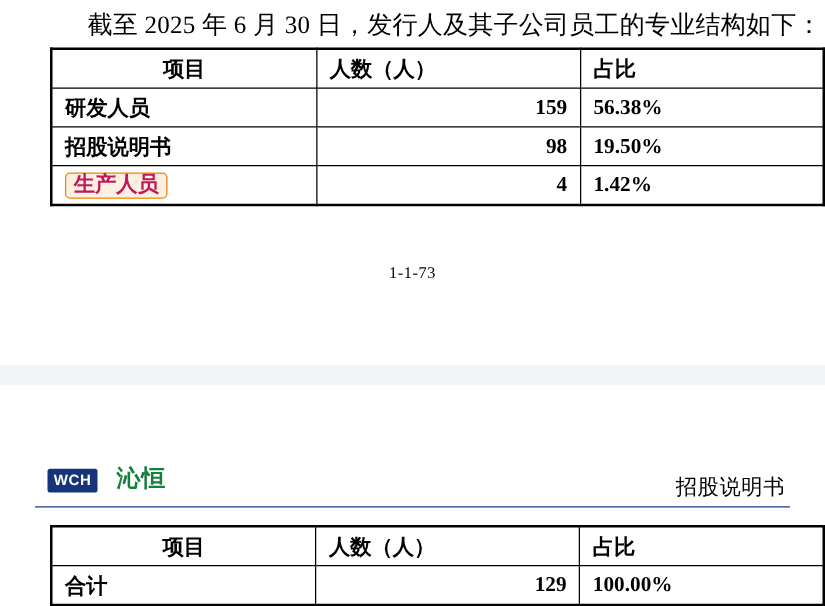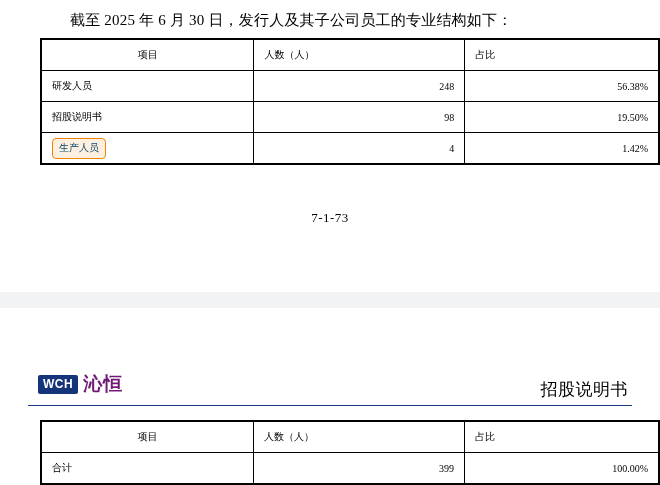--- a/index.html
+++ b/index.html
@@ -35,56 +35,57 @@
     background: #f2f3f5;
   }
   .page-two {
     top: 308px;
     height: 177px;
   }
   .intro {
     position: absolute;
     left: 70px;
     top: 8px;
-    font-size: 15px;
+    font-size: 20px;
     line-height: 24px;
     letter-spacing: 0.2px;
     white-space: nowrap;
   }
   table.doc-table {
     position: absolute;
     border-collapse: collapse;
     table-layout: fixed;
-    font-size: 10px;
+    font-size: 17px;
+    font-weight: bold;
   }
   table.doc-table td {
     border: 1px solid #000000;
     height: 30px;
     padding: 0 10px;
     vertical-align: middle;
   }
   table.doc-table .c-item  { width: 200px; text-align: left; }
   table.doc-table .c-count { width: 198px; text-align: right; }
-  table.doc-table .c-pct   { width: 180px; text-align: right; }
+  table.doc-table .c-pct   { width: 180px; text-align: left; }
   table.doc-table .head td { text-align: center; }
   table.doc-table .head .c-count,
   table.doc-table .head .c-pct { text-align: left; }
   #table-main {
     left: 40px;
     top: 38px;
     border: 2px solid #000;
   }
   #table-main td { border-color: #000; }
   .cell-highlight {
     display: inline-block;
     padding: 1px 6px 2px 6px;
     border: 1px solid #f08300;
     border-radius: 4px;
     background: #fdf0e0;
-    color: #0c4a6e;
+    color: #be185d;
     line-height: 16px;
   }
   .page-no {
     position: absolute;
     left: 0;
     top: 210px;
     width: 660px;
     text-align: center;
     font-size: 13px;
     letter-spacing: 0.5px;
@@ -102,35 +103,35 @@
     top: 39px;
     width: 604px;
     border-bottom: 1px solid #1a3b8b;
   }
   .logo {
     position: absolute;
     left: 38px;
     top: 8px;
     display: flex;
     align-items: center;
-    gap: 2px;
+    gap: 12px;
   }
   .logo-mark {
     background: #15347a;
     color: #ffffff;
     font-family: "Liberation Sans", sans-serif;
     font-size: 12px;
     font-weight: bold;
     letter-spacing: 0.5px;
     padding: 3px 5px 3px 5px;
     border-radius: 2px;
     line-height: 13px;
   }
   .logo-text {
-    color: #701a75;
+    color: #15803d;
     font-size: 19px;
     font-weight: bold;
     letter-spacing: 1px;
     line-height: 20px;
     padding-left: 3px;
   }
   .hdr-right {
     position: absolute;
     right: 32px;
     top: 12px;
@@ -153,37 +154,37 @@
 
   <table class="doc-table" id="table-main">
     <tbody>
         <tr class="head">
       <td class="c-item">项目</td>
       <td class="c-count">人数（人）</td>
       <td class="c-pct">占比</td>
     </tr>
     <tr>
       <td class="c-item">研发人员</td>
-      <td class="c-count">248</td>
+      <td class="c-count">159</td>
       <td class="c-pct">56.38%</td>
     </tr>
     <tr>
       <td class="c-item">招股说明书</td>
       <td class="c-count">98</td>
       <td class="c-pct">19.50%</td>
     </tr>
     <tr>
       <td class="c-item"><span class="cell-highlight">生产人员</span></td>
       <td class="c-count">4</td>
       <td class="c-pct">1.42%</td>
     </tr>
   </tbody>
     </table>
 
-  <div class="page-no">7-1-73</div>
+  <div class="page-no">1-1-73</div>
 </div>
 
 <div class="gap"></div>
 
 <div class="page page-two">
   <div class="hdr">
     <div class="logo">
       <span class="logo-mark">WCH</span>
       <span class="logo-text">沁恒</span>
     </div>
@@ -193,18 +194,18 @@
 
   <table class="doc-table" id="table-cont">
     <tbody>
         <tr class="head">
       <td class="c-item">项目</td>
       <td class="c-count">人数（人）</td>
       <td class="c-pct">占比</td>
     </tr>
     <tr>
       <td class="c-item">合计</td>
-      <td class="c-count">399</td>
+      <td class="c-count">129</td>
       <td class="c-pct">100.00%</td>
     </tr>
   </tbody>
     </table>
 </div>
 
 </body></html>

